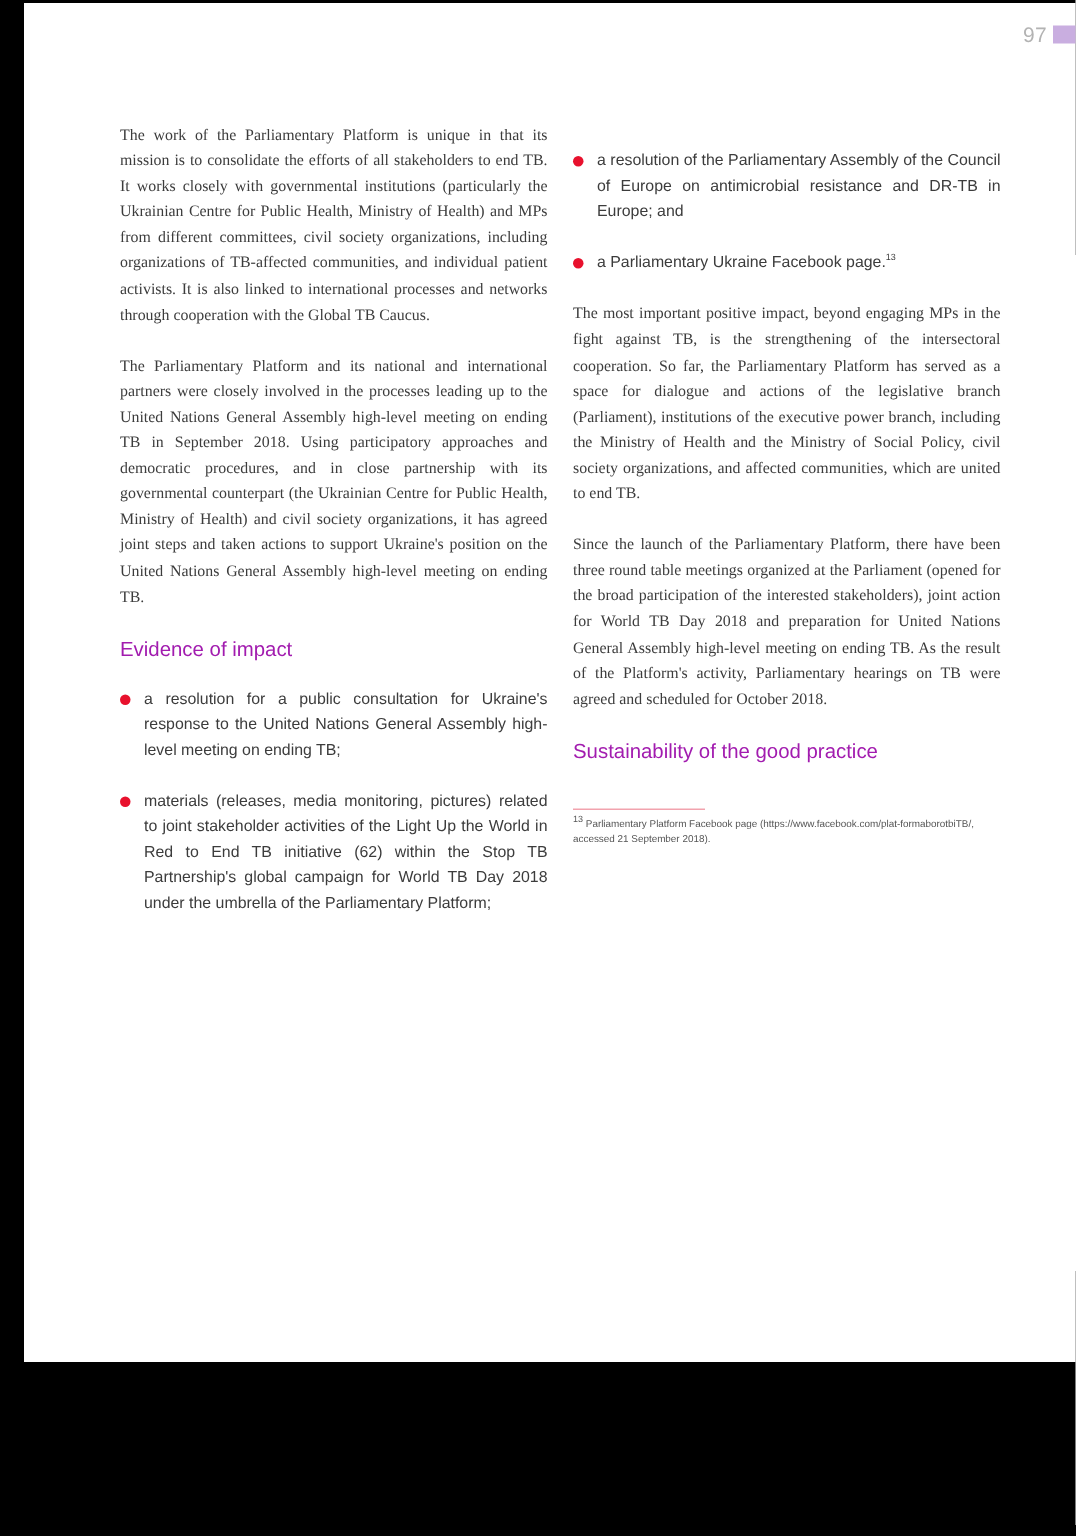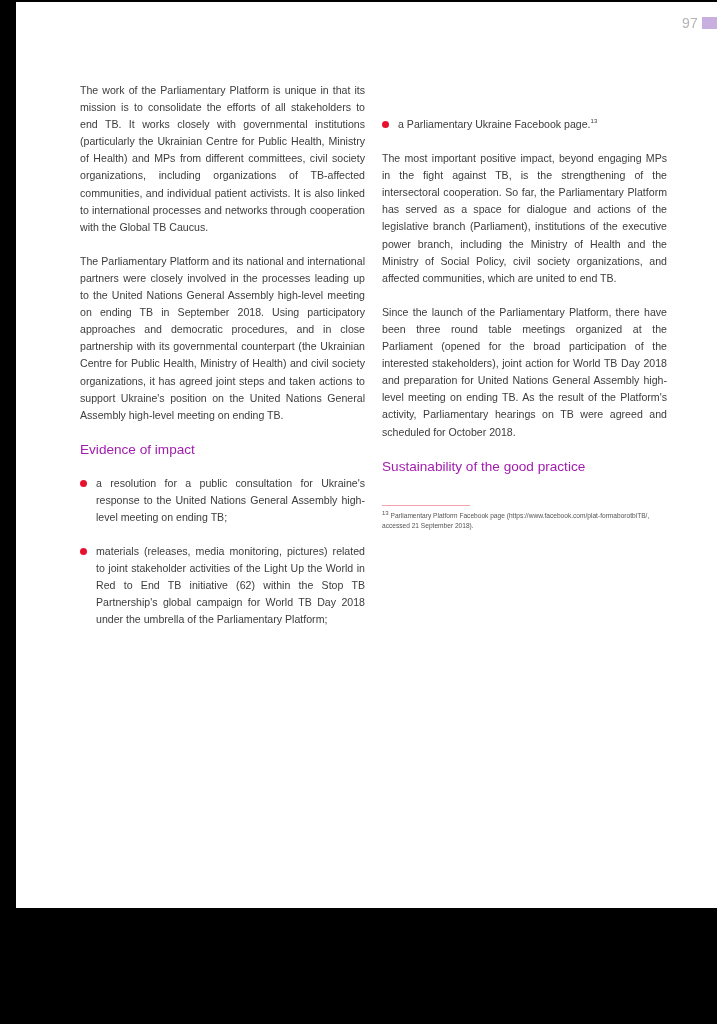--- a/index.html
+++ b/index.html
@@ -18,21 +18,21 @@
   .page-tab {
     position: absolute; top: 15px; left: 686px; width: 31px; height: 12px;
     background: #c9aee0;
   }
   .col {
     position: absolute; top: 80px; width: 285px;
     font-size: 10.6px; line-height: 17.1px; color: #3c3c3c;
   }
   .col-left { left: 64px; }
   .col-right { left: 366px; }
-  p { margin: 0; text-align: justify; }
+  p { margin: 0; text-align: justify; font-family: Liberation Serif, serif; }
   .gap { height: 17px; }
   h2 {
     margin: 0; font-weight: normal; font-size: 13.6px; line-height: 17px; color: #a21caf;
   }
   ul { list-style: none; margin: 0; padding: 0; }
   li { position: relative; padding-left: 16px; text-align: justify; }
   li .bullet {
     position: absolute; left: 0; top: 5px; width: 7px; height: 7px; border-radius: 50%;
     background: #e8112d;
   }
@@ -72,20 +72,24 @@
       <li>
         <span class="bullet"></span>
         <span>materials (releases, media monitoring, pictures) related to joint stakeholder activities of the Light Up the World in Red to End TB initiative </span><span class="ref">(62)</span><span> within the Stop TB Partnership's global campaign for World TB Day 2018 under the umbrella of the Parliamentary Platform;</span>
       </li>
     </ul>
   </div>
 
   <div class="col col-right">
     <ul>
       <li class="gap" style="padding:0"></li>
+      <li>
+        <span class="bullet"></span>
+        <span>a resolution of the Parliamentary Assembly of the Council of Europe on antimicrobial resistance and DR-TB in Europe; and</span>
+      </li>
       <li class="gap" style="padding:0"></li>
       <li>
         <span class="bullet"></span>
         <span>a Parliamentary Ukraine Facebook page.</span><sup>13</sup>
       </li>
     </ul>
     <div class="gap"></div>
     <p>The most important positive impact, beyond engaging MPs in the fight against TB, is the strengthening of the intersectoral cooperation. So far, the Parliamentary Platform has served as a space for dialogue and actions of the legislative branch (Parliament), institutions of the executive power branch, including the Ministry of Health and the Ministry of Social Policy, civil society organizations, and affected communities, which are united to end TB.</p>
     <div class="gap"></div>
     <p>Since the launch of the Parliamentary Platform, there have been three round table meetings organized at the Parliament (opened for the broad participation of the interested stakeholders), joint action for World TB Day 2018 and preparation for United Nations General Assembly high-level meeting on ending TB. As the result of the Platform's activity, Parliamentary hearings on TB were agreed and scheduled for October 2018.</p>

